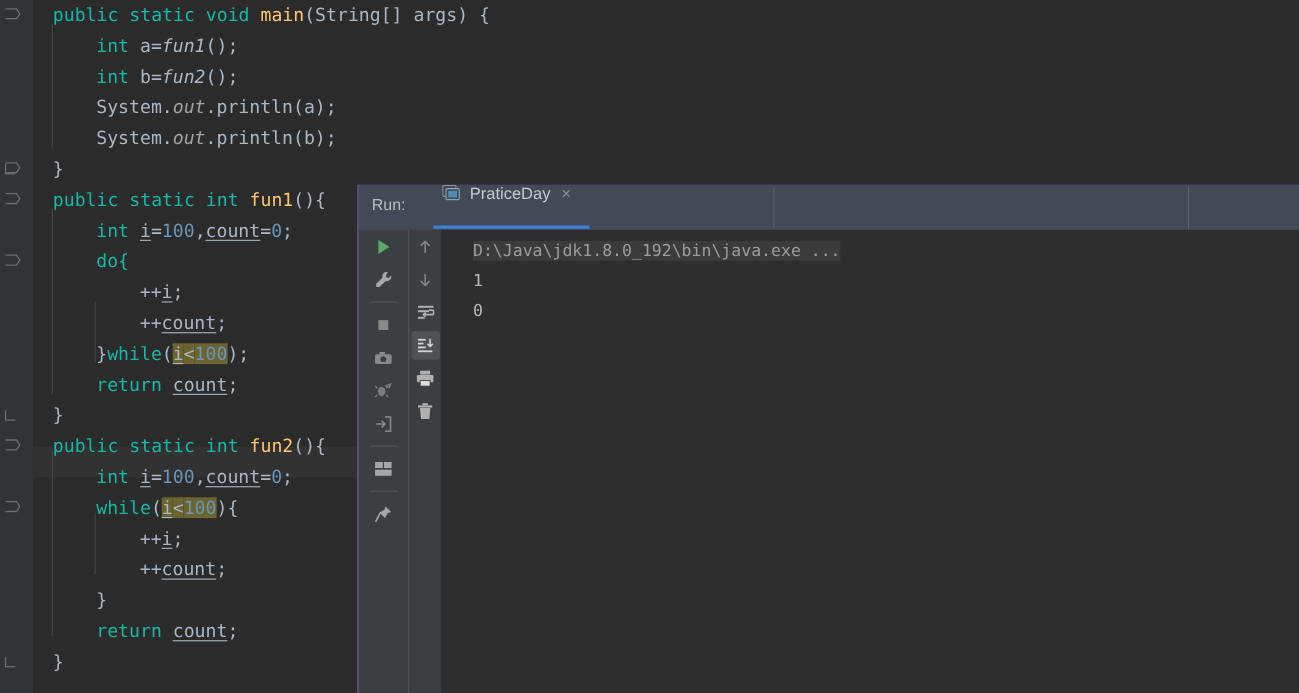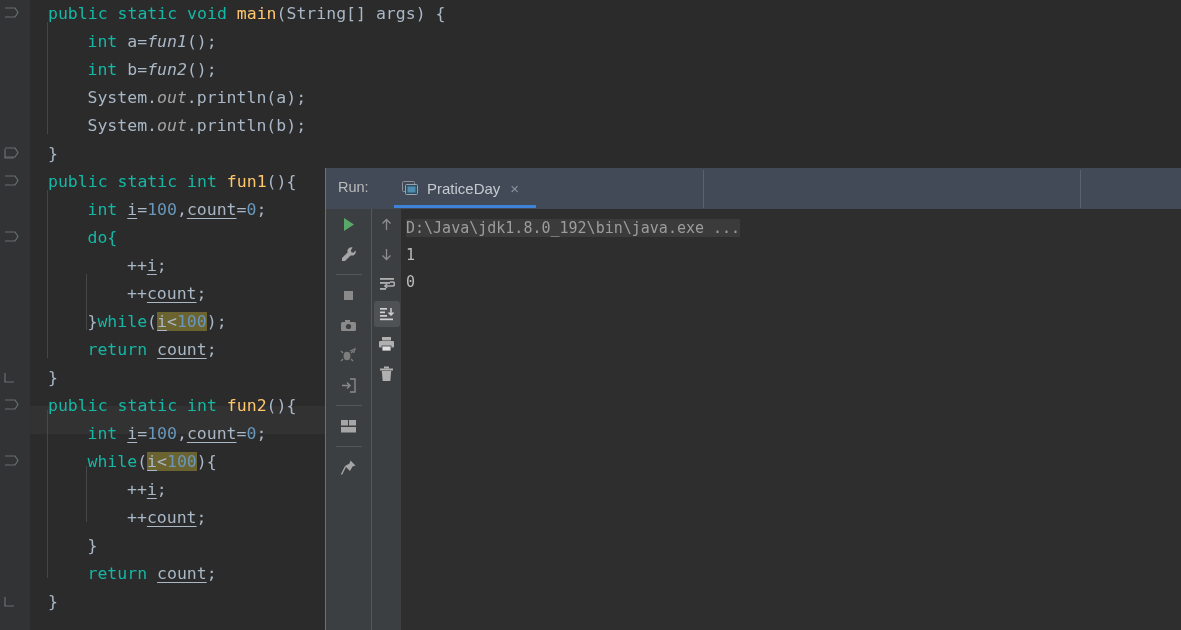--- a/index.html
+++ b/index.html
@@ -94,21 +94,21 @@
     left: 12px; top: 11px;
     font-family: "Liberation Sans", sans-serif;
     font-size: 14.5px;
     color: #bbbbbb;
   }
   #runtab {
     position: absolute;
     left: 68px; top: 0;
     height: 41px;
     display: flex;
-    align-items: center;
+    align-items: flex-start;
     padding: 0 6px 0 8px;
   }
   #runtab .tabicon { width: 17px; height: 15px; margin-right: 8px; }
   #runtab .tabname {
     font-family: "Liberation Sans", sans-serif;
     font-size: 15px;
     color: #c6cbd0;
   }
   #runtab .tabclose {
     margin-left: 10px;
@@ -165,21 +165,21 @@
     width: 781px; height: 421px;
     background: #2e2e2e;
     font-family: "DejaVu Sans Mono", monospace;
     font-size: 15px;
     line-height: 27px;
     color: #bbbbbb;
     white-space: pre;
     padding-top: 6px;
     box-sizing: border-box;
   }
-  .cline { height: 27px; padding-left: 5px; }
+  .cline { height: 27px; padding-left: 29px; }
   .cline .sysout {
     background: #3b3b3b;
     color: #9c9c9c;
   }
 </style>
 </head>
 <body>
 
 <div id="editor">
 

